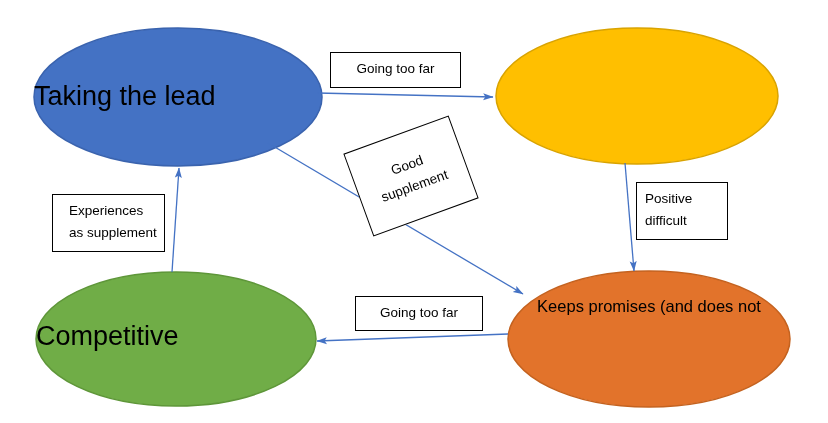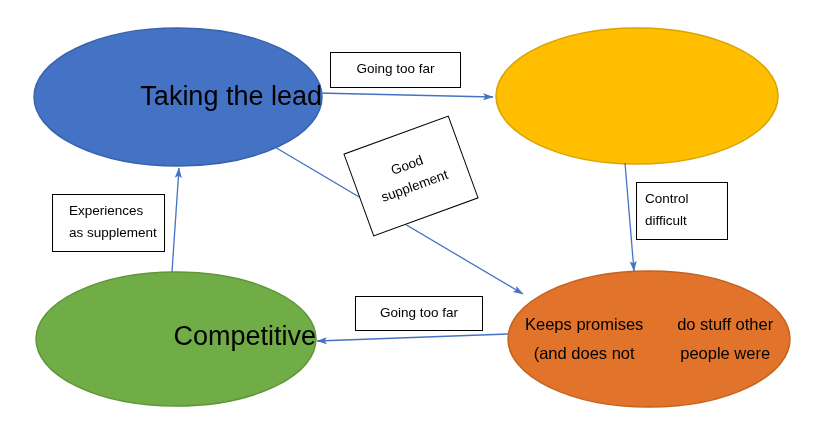--- a/index.html
+++ b/index.html
@@ -24,21 +24,21 @@
     height: 423px;
   }
   svg.arrows { z-index: 2; }
   svg.nodes  { z-index: 1; }
 
   .node-label {
     position: absolute;
     z-index: 3;
     display: flex;
     align-items: center;
-    justify-content: flex-end;
+    justify-content: flex-start;
     text-align: center;
     color: #000000;
     pointer-events: none;
     font-family: "Liberation Sans", sans-serif;
   }
   .node-label.big   { font-size: 27px; }
   .node-label.multi { font-size: 16.5px; line-height: 1.75; }
 
   .tag {
     position: absolute;
@@ -99,36 +99,35 @@
 
   <div class="node-label big" style="left:34px; top:62px; width:288px; height:70px;">
     <span class="squig">Taking the lead</span>
   </div>
 
 
   <div class="node-label big" style="left:36px; top:302px; width:280px; height:70px;">
     <span class="squig">Competitive</span>
   </div>
 
-  <div class="node-label multi" style="left:508px; top:292px; width:282px; height:96px; ">
+  <div class="node-label multi" style="left:508px; top:292px; width:282px; height:96px; flex-direction:column;">
     <span class="squig">Keeps promises (and does not</span>
-    <span class="squig">do stuff other people were</span>
   </div>
 
   <div class="tag center" style="left:330px; top:52px; width:131px; height:36px;">
     <span class="ln squig">Going too far</span>
   </div>
 
   <div class="tag center rot" style="left:355px; top:132px; width:112px; height:88px;">
     <span class="ln squig">Good</span>
     <span class="ln">supplement</span>
   </div>
 
   <div class="tag left" style="left:636px; top:182px; width:92px; height:58px; padding-left:8px;">
-    <span class="ln squig">Control</span>
+    <span class="ln squig">Positive</span>
     <span class="ln squig">difficult</span>
   </div>
 
   <div class="tag left" style="left:52px; top:194px; width:113px; height:58px; padding-left:16px;">
     <span class="ln squig">Experiences</span>
     <span class="ln squig">as supplement</span>
   </div>
 
   <div class="tag center" style="left:355px; top:296px; width:128px; height:35px;">
     <span class="ln squig">Going too far</span>

